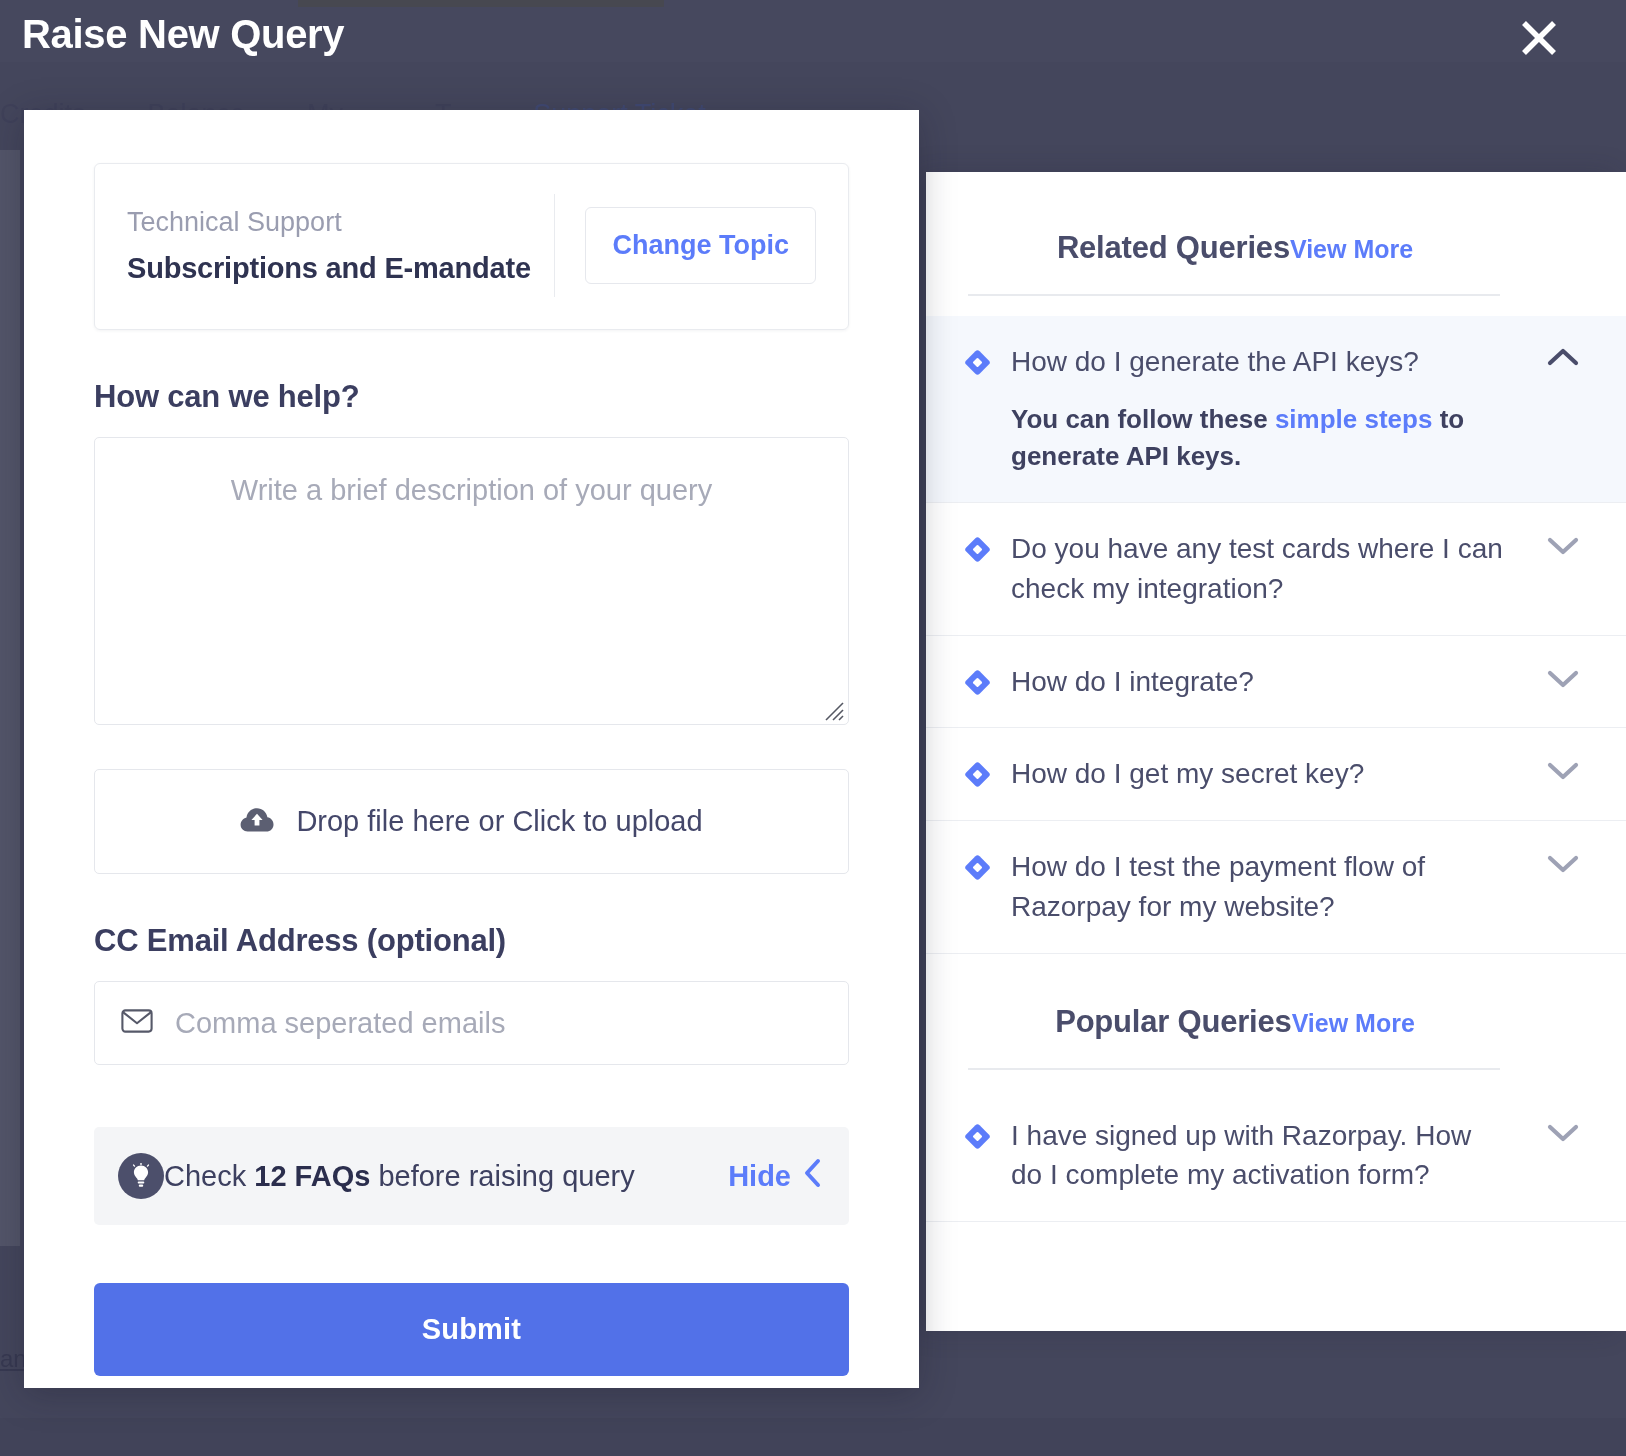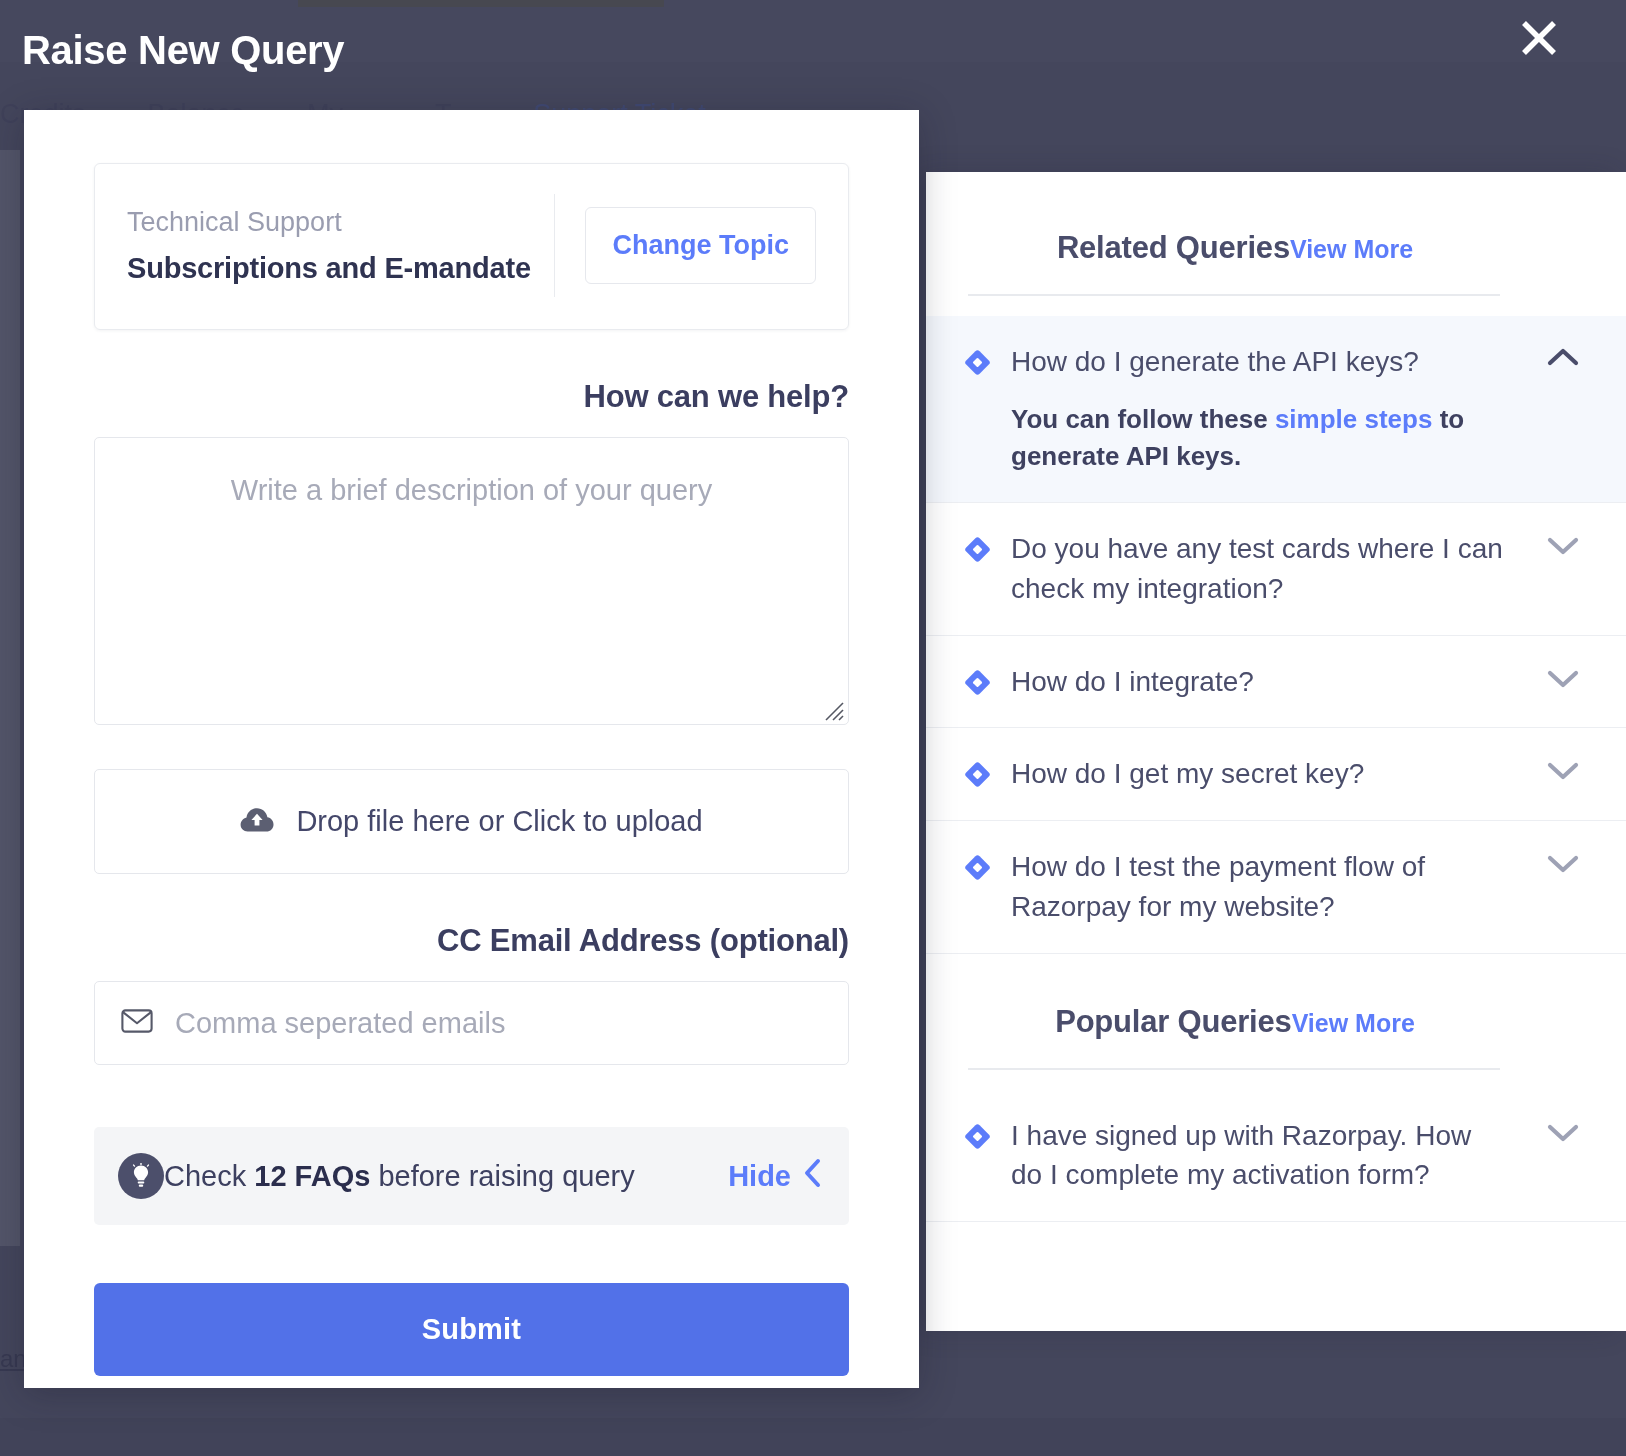--- a/index.html
+++ b/index.html
@@ -96,21 +96,20 @@
     align-items: center;
   }
   .modal-title {
     position: absolute;
     left: 22px;
     top: 12px;
     font-size: 40px;
     font-weight: bold;
     color: #ffffff;
     letter-spacing: -0.3px;
-    margin-top: 16px;
   }
   .close-btn {
     position: absolute;
     right: 63px;
     top: 14px;
     width: 48px;
     height: 48px;
     cursor: pointer;
     display: flex;
     align-items: center;
@@ -276,21 +275,20 @@
     font-family: "Liberation Sans", sans-serif;
   }
 
   .field-label {
     font-size: 31px;
     font-weight: bold;
     color: #3b3e60;
     letter-spacing: -0.2px;
     margin-top: 49px;
     margin-bottom: 22px;
-    text-align: right;
   }
 
   .desc-area {
     width: 100%;
     height: 288px;
     border: 1px solid #e5e7ec;
     border-radius: 5px;
     font-size: 29px;
     color: #2f3351;
     padding: 36px 26px;

